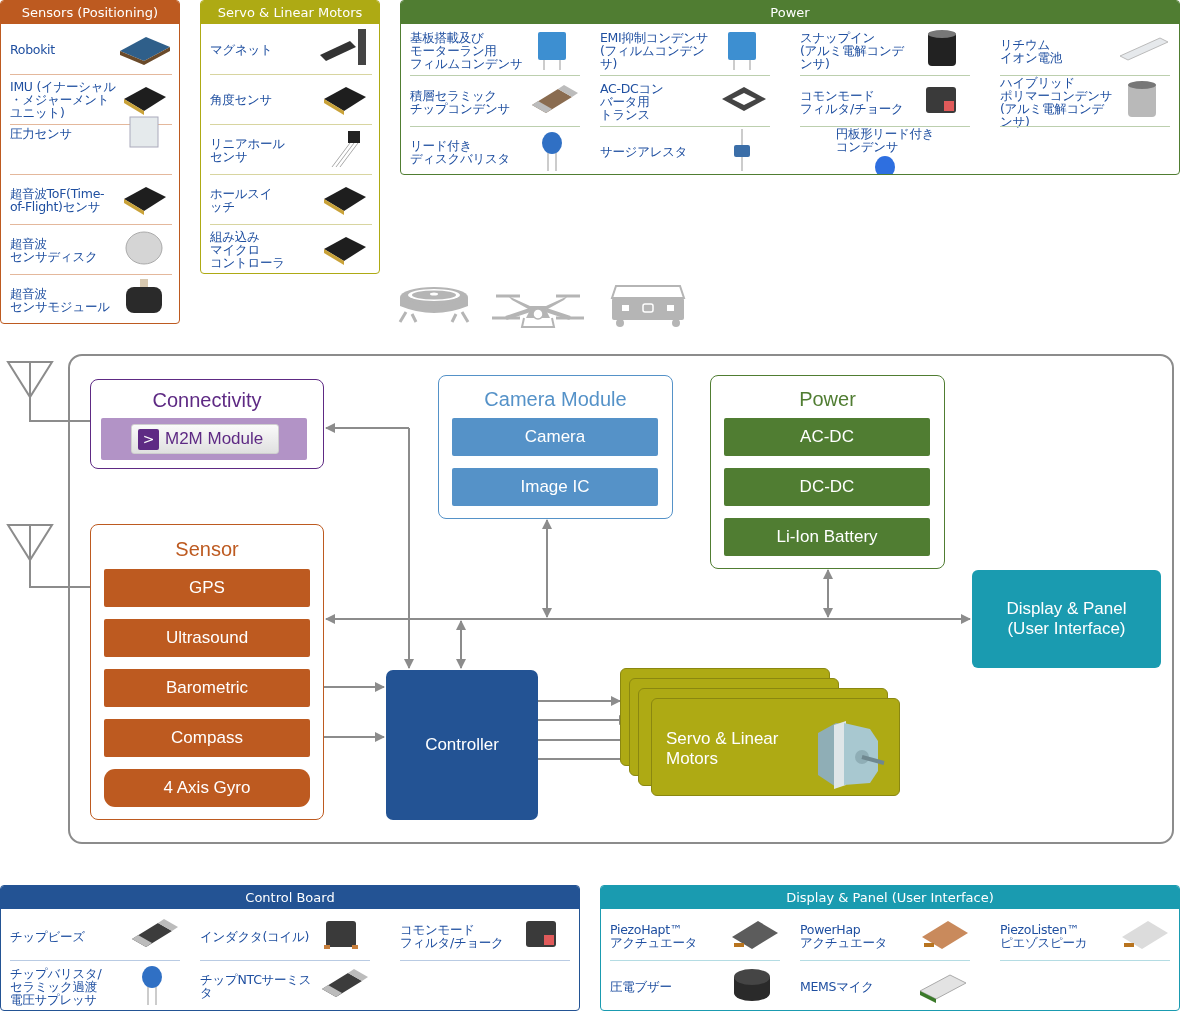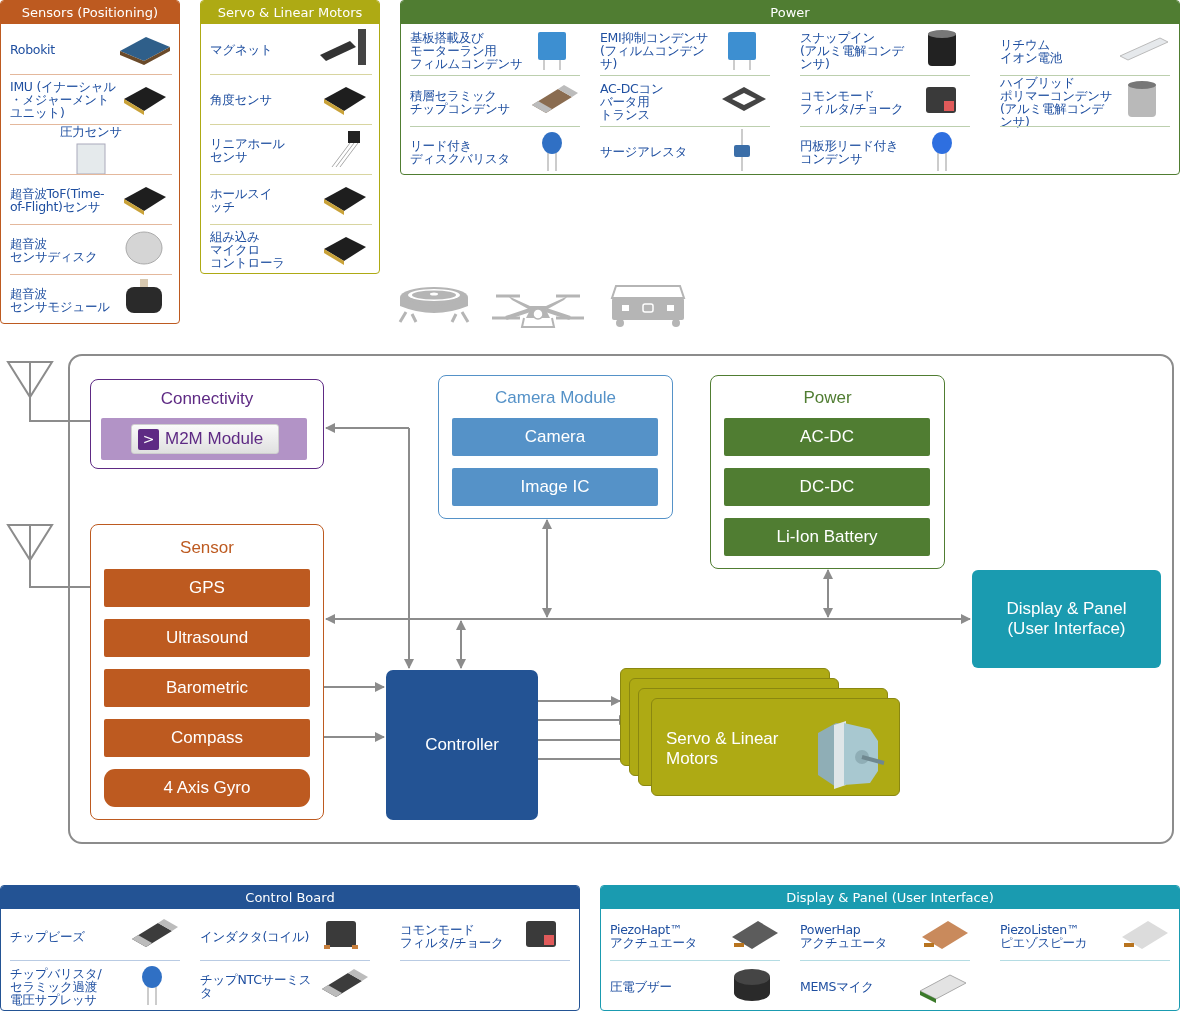--- a/index.html
+++ b/index.html
@@ -13,21 +13,21 @@
                 font-family: "DejaVu Sans", sans-serif; }
   .prod { position: absolute; display: flex; align-items: center; justify-content: space-between; }
   .prod-label { font-size: 12.5px; line-height: 13px; color: #1f4fa0; white-space: pre-line; letter-spacing: -0.3px; }
   .prod-img { flex: 0 0 auto; }
   .sep { position: absolute; height: 1px; }
 
   
   .frame { position: absolute; left: 68px; top: 354px; width: 1106px; height: 490px;
            border: 2px solid #8c8c8c; border-radius: 14px; }
   .group { position: absolute; border: 1.5px solid; border-radius: 8px; background: #fff; }
-  .group-title { position: absolute; left: 0; right: 0; text-align: center; font-size: 17px;
+  .group-title { position: absolute; left: 0; right: 0; text-align: center; font-size: 20px;
                  font-family: "Liberation Sans", sans-serif; }
   .blk { position: absolute; color: #fff; font-size: 17px; text-align: center; border-radius: 2px;
          font-family: "Liberation Sans", sans-serif; display: flex; align-items: center; justify-content: center; }
   svg.wires { position: absolute; left: 0; top: 0; }
 </style>
 </head>
 <body>
 
 <div class="panel" style="left:0;top:0;width:180px;height:324px;border-color:#bd5a20;">
   <div class="panel-head" style="background:#bd5a20;">Sensors (Positioning)</div>
@@ -43,21 +43,21 @@
       <div class="prod" style="left: 9px; top: 74px; width: 162px; height: 49px;">
         <span class="prod-label">IMU (イナーシャル
 ・メジャーメント
 ユニット)</span>
         <span class="prod-img"><svg width="56" height="42" viewBox="0 0 56 42">
             <polygon points="8,22 30,10 50,20 28,34" fill="#1e1e1e"></polygon>
             <polygon points="8,22 28,34 28,38 8,26" fill="#c9a238"></polygon>
           </svg></span>
       </div>
       <div class="sep" style="left: 9px; top: 123px; width: 162px; background: rgb(228, 184, 156);"></div>
-      <div class="prod" style="left: 9px; top: 124px; width: 162px; height: 49px; flex-direction: column;">
+      <div class="prod" style="left: 9px; top: 108px; width: 162px; height: 49px;">
         <span class="prod-label">圧力センサ</span>
         <span class="prod-img"><svg width="56" height="42" viewBox="0 0 56 42">
             <rect x="14" y="6" width="28" height="30" fill="#e5eaec" stroke="#aab"></rect>
           </svg></span>
       </div>
       <div class="sep" style="left: 9px; top: 173px; width: 162px; background: rgb(228, 184, 156);"></div>
       <div class="prod" style="left: 9px; top: 174px; width: 162px; height: 49px;">
         <span class="prod-label">超音波ToF(Time-
 of-Flight)センサ</span>
         <span class="prod-img"><svg width="56" height="42" viewBox="0 0 56 42">
@@ -223,21 +223,21 @@
             <line x1="32" y1="24" x2="32" y2="42" stroke="#999"></line>
           </svg></span>
       </div>
       <div class="prod" style="left: 199px; top: 126px; width: 170px; height: 49px; justify-content: space-between;">
         <span class="prod-label">サージアレスタ</span>
         <span class="prod-img"><svg width="56" height="42" viewBox="0 0 56 42">
             <line x1="28" y1="0" x2="28" y2="42" stroke="#999"></line>
             <rect x="20" y="16" width="16" height="12" rx="2" fill="#3b6ea8"></rect>
           </svg></span>
       </div>
-      <div class="prod" style="left: 399px; top: 126px; width: 170px; height: 49px;">
+      <div class="prod" style="left: 399px; top: 126px; width: 170px; height: 49px; flex-direction: column;">
         <span class="prod-label">円板形リード付き
 コンデンサ</span>
         <span class="prod-img"><svg width="56" height="42" viewBox="0 0 56 42">
             <ellipse cx="28" cy="14" rx="10" ry="11" fill="#2e6fe0"></ellipse>
             <line x1="24" y1="24" x2="24" y2="42" stroke="#999"></line>
             <line x1="32" y1="24" x2="32" y2="42" stroke="#999"></line>
           </svg></span>
       </div>
     </div>
 </div>

